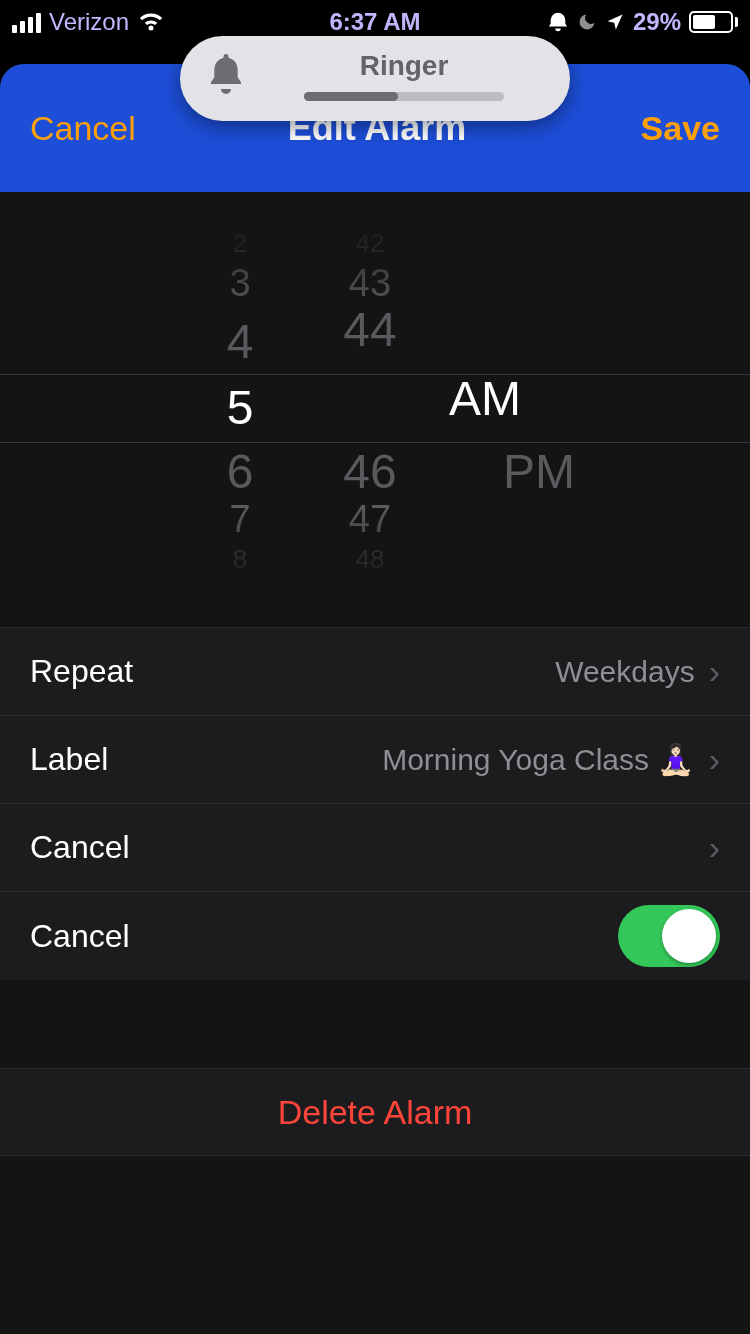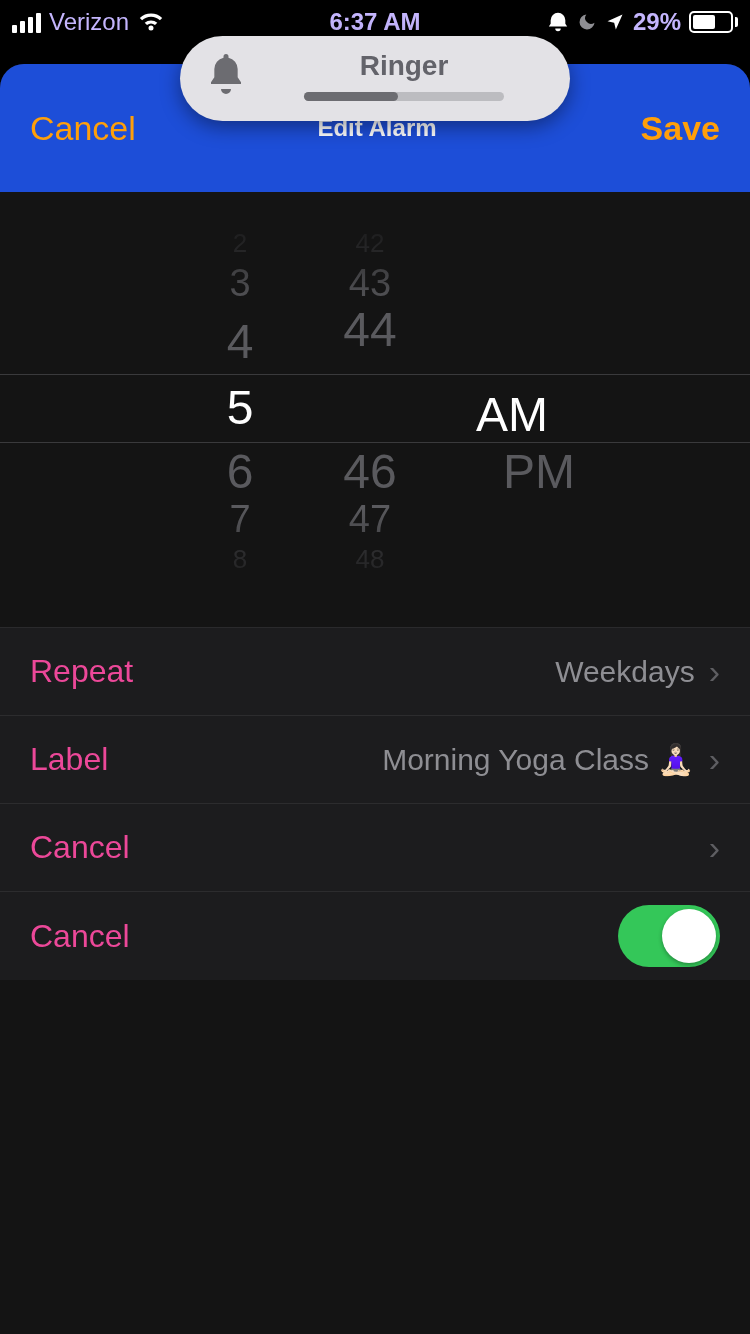--- a/index.html
+++ b/index.html
@@ -36,21 +36,21 @@
   
   .sheet {
     position:absolute; top:64px; left:0; right:0; bottom:0;
     background:#1c1c1e; border-radius:24px 24px 0 0; overflow:hidden;
     display:flex; flex-direction:column;
   }
   .nav {
     height:128px; display:flex; align-items:center; justify-content:space-between;
     padding:0 30px; background:#1d4ed8; position:relative;
   }
-  .nav-title { position:absolute; left:4px; right:0; text-align:center; font-size:24px; font-weight:600; }
+  .nav-title { position:absolute; left:4px; right:0; text-align:center; font-size:36px; font-weight:600; }
   .nav-btn { font-size:34px; color:#ff9f0a; border:none; background:none; cursor:pointer; z-index:2;}
   .nav-btn.save { font-weight:600; }
   
   .picker-wrap {
     height: 436px; background:#141414; position:relative; border-bottom:1px solid #2a2a2c;
   }
   .picker-wrap::before, .picker-wrap::after {
     content:""; position:absolute; left:0; right:0; height:1px; background:#3a3a3c; z-index:3;
   }
   .picker-wrap::before { top: 182px; }
@@ -72,21 +72,21 @@
   .picker-fade-top { top:0; background:linear-gradient(#141414 10%, rgba(20,20,20,0)); }
   .picker-fade-bot { bottom:0; background:linear-gradient(rgba(20,20,20,0), #141414 90%); }
   
   .settings { background:#1c1c1e; }
   .row {
     display:flex; align-items:center; justify-content:space-between;
     padding: 0 30px; height: 88px; border-bottom:1px solid #2c2c2e;
     font-size:32px;
   }
   .row:last-child { border-bottom:none; }
-  .row .label { color:#ec4899; }
+  .row .label { color:#ffffff; }
   .row .value { color:#8e8e93; display:flex; align-items:center; gap:14px; font-size:30px;}
   .chevron { color:#5e5e62; font-size:34px; font-weight:300;}
   
   .toggle {
     width:102px; height:62px; background:#34c759; border-radius:31px; position:relative; cursor:pointer;
   }
   .toggle .knob {
     position:absolute; right:4px; top:4px; width:54px; height:54px; background:#fff; border-radius:50%;
     box-shadow:0 2px 4px rgba(0,0,0,.3);
   }
@@ -164,21 +164,21 @@
       </div>
       <div class="picker-col">
         <div class="pitem tiny" style="top:36px">42</div>
         <div class="pitem small" style="top:70px">43</div>
         <div class="pitem dim" style="top:110px">44</div>
         <div class="pitem dim" style="top:252px">46</div>
         <div class="pitem small" style="top:306px">47</div>
         <div class="pitem tiny" style="top:352px">48</div>
       </div>
       <div class="picker-col period">
-        <div class="pitem" style="top:195px;text-align:center;padding-left:14px">AM</div>
+        <div class="pitem" style="top:179px;text-align:left;padding-left:14px">AM</div>
         <div class="pitem dim" style="top:252px;text-align:right;padding-left:14px">PM</div>
       </div>
     </div>
     <div class="picker-fade-top"></div>
     <div class="picker-fade-bot"></div>
   </div>
 
   <div class="settings">
     <div class="row">
       <span class="label">Repeat</span>
@@ -203,20 +203,23 @@
     <div class="row">
       <span class="label">Cancel</span>
       <div class="toggle">
         <div class="knob"></div>
       </div>
     </div>
   </div>
 
   <div class="gap"></div>
 
+  <div class="delete-row">
+    <button class="delete-btn">Delete Alarm</button>
+  </div>
 
   <div class="bottom-fill"></div>
 </div>
 
 <div class="ringer-hud">
   <span class="bell">
     <svg width="40" height="44" viewBox="0 0 24 26">
         <path fill="#6c6c71" d="M12 1a1.5 1.5 0 0 0-1.5 1.5v.7A7 7 0 0 0 5 10v5l-2 3v1h18v-1l-2-3v-5a7 7 0 0 0-5.5-6.8V2.5A1.5 1.5 0 0 0 12 1zm0 24a3 3 0 0 0 3-3H9a3 3 0 0 0 3 3z"></path>
       </svg>
   </span>

